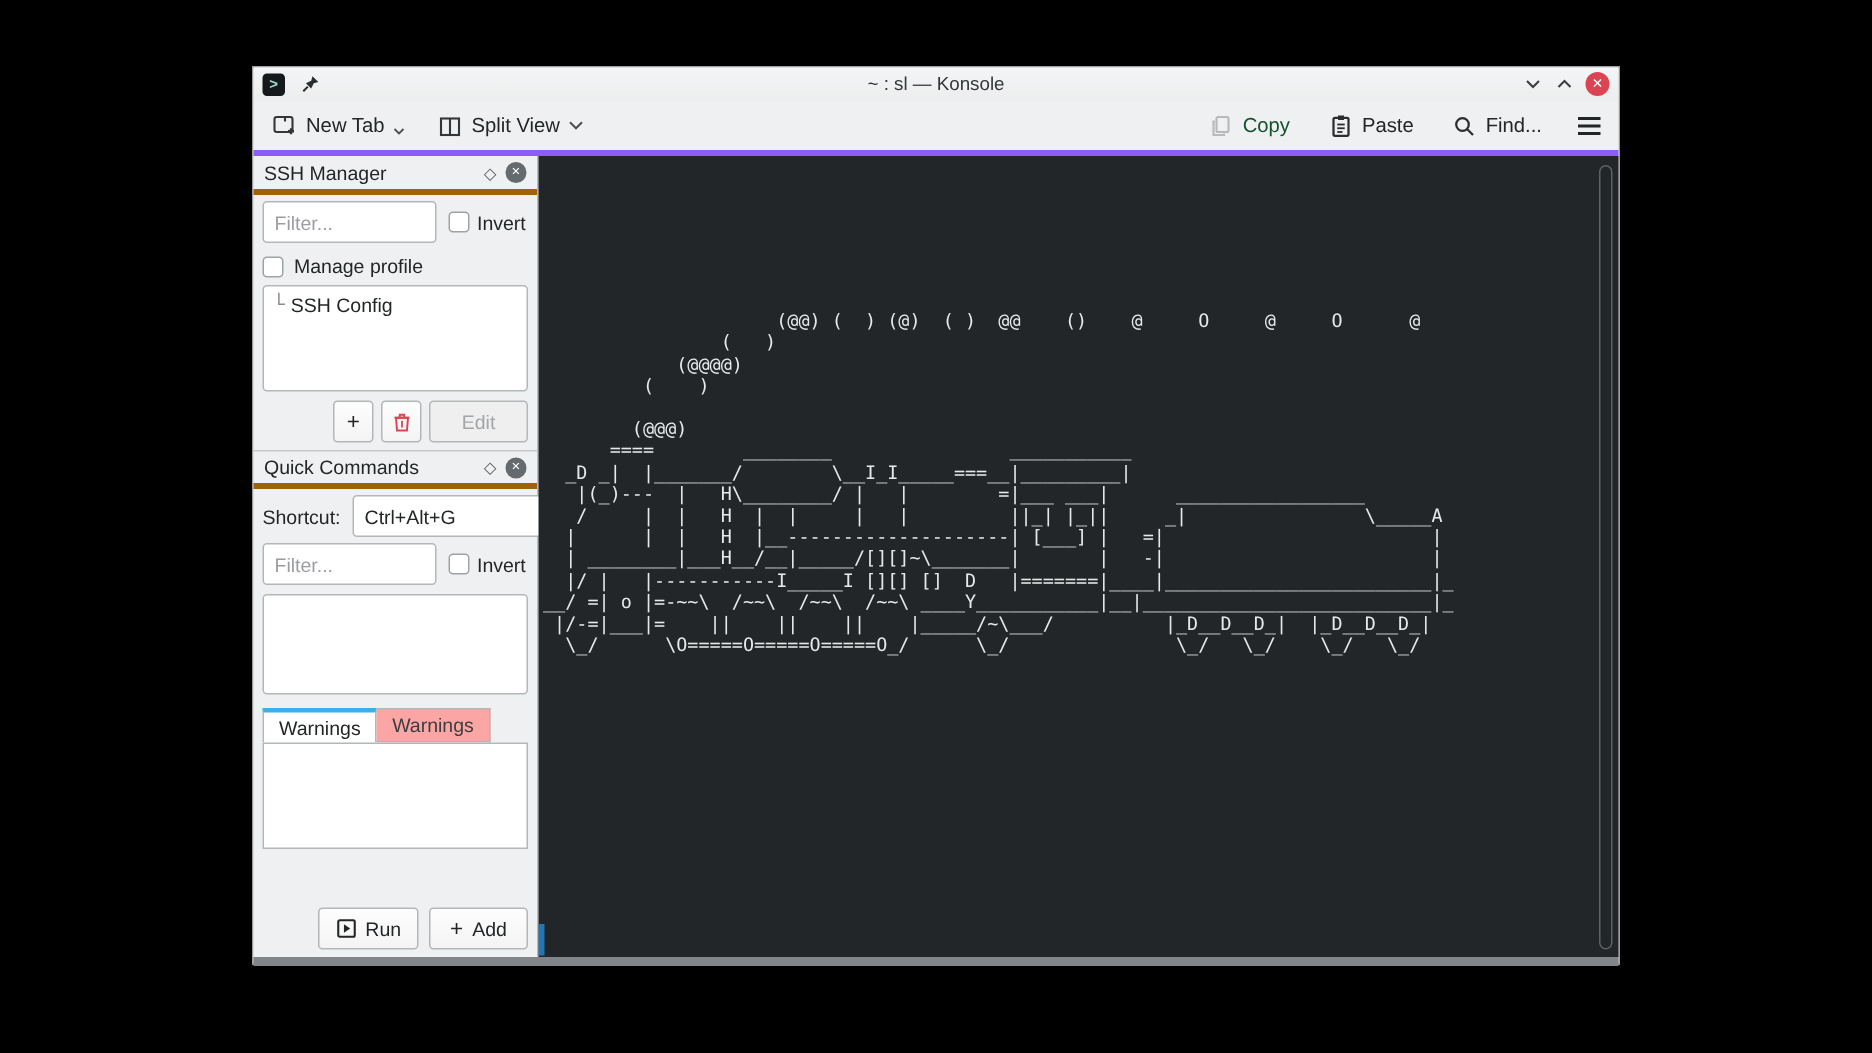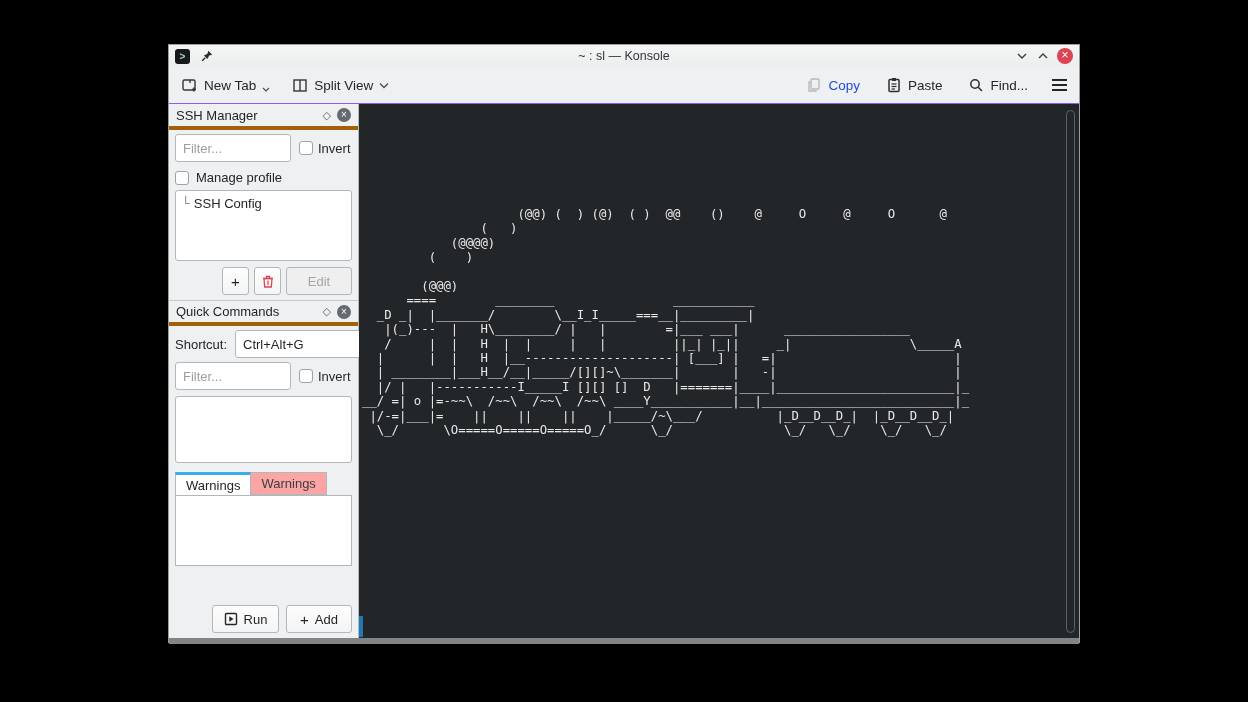--- a/index.html
+++ b/index.html
@@ -14,25 +14,25 @@
   .titlebar .title { position:absolute; left:0; right:0; text-align:center;
                      font-size:12.5px; color:#33373a; }
   .app-icon { width:15px; height:15px; background:#16191b; border-radius:3px; color:#9fd7c9;
               font-size:10px; font-weight:bold; display:flex; align-items:center;
               justify-content:center; margin-right:10px; }
   .tb-right { margin-left:auto; display:flex; align-items:center; gap:7px; z-index:2; }
   .close-btn { width:16px; height:16px; border-radius:50%; background:#da4453; color:#fff;
                font-size:12px; line-height:14px; text-align:center; }
 
   
-  .toolbar { height:37px; background:#eff0f1; border-bottom:1px solid #8b5cf6;
+  .toolbar { height:37px; background:#eff0f1; border-bottom:4px solid #8b5cf6;
              display:flex; align-items:center; padding:0 12px; font-size:13.5px; color:#232627; }
   .tool-btn { display:flex; align-items:center; gap:6px; margin-right:22px; }
   .tool-btn.right { margin-right:0; margin-left:26px; }
-  .tool-btn.disabled { color:#1d4ed8; }
+  .tool-btn.disabled { color:#14532d; }
   .spacer { flex:1; }
   .ham { display:flex; flex-direction:column; gap:3px; margin-left:24px; }
   .ham i { display:block; width:15px; height:2px; background:#232627; }
 
   
   .content { display:flex; height:534px; }
   .sidebar { width:190px; background:#eff0f1; border-right:1px solid #b7babc;
              font-size:13px; color:#232627; display:flex; flex-direction:column; }
   .panel-header { height:26px; display:flex; align-items:center; padding:0 7px;
                   border-bottom:4px solid #a16207; font-size:13px; }

